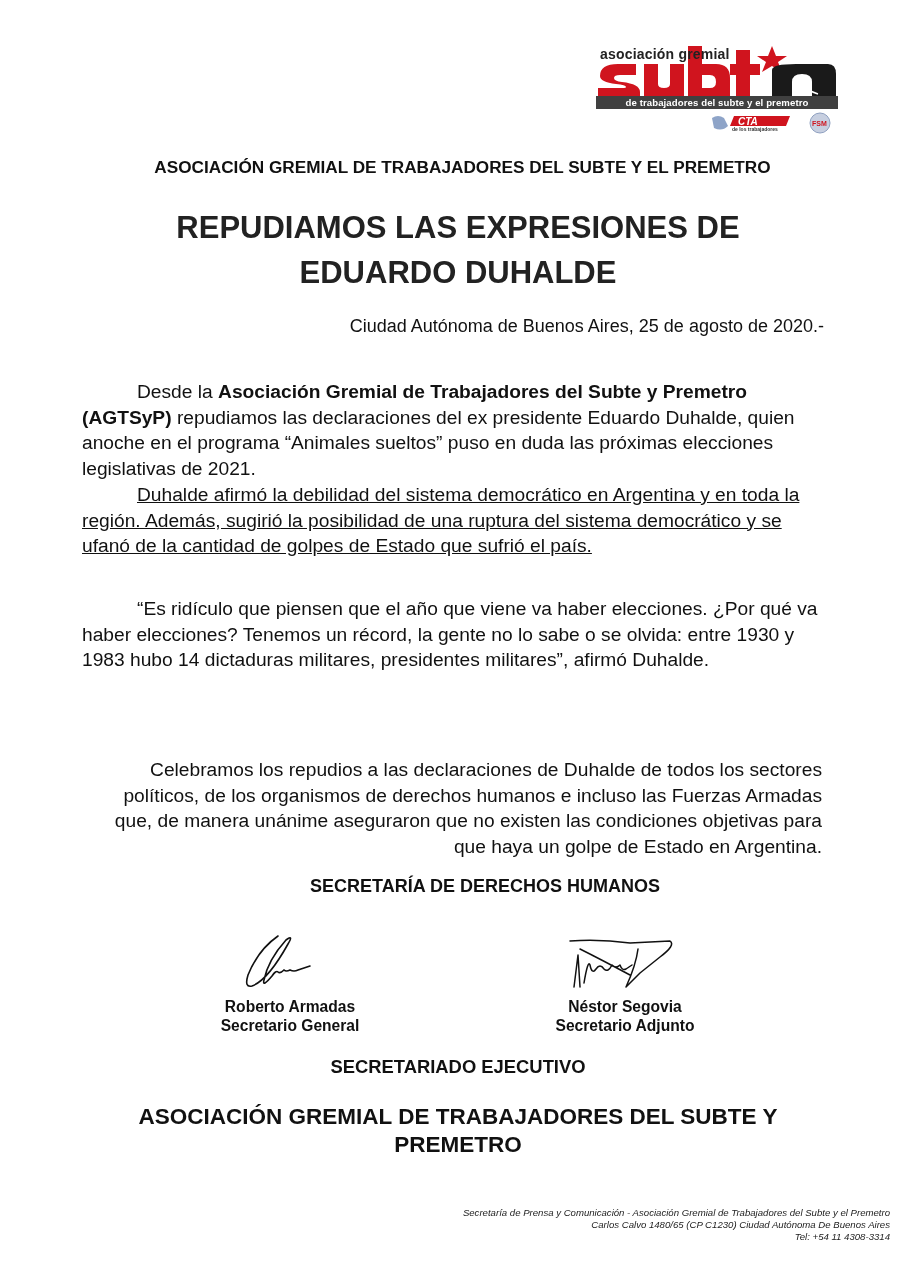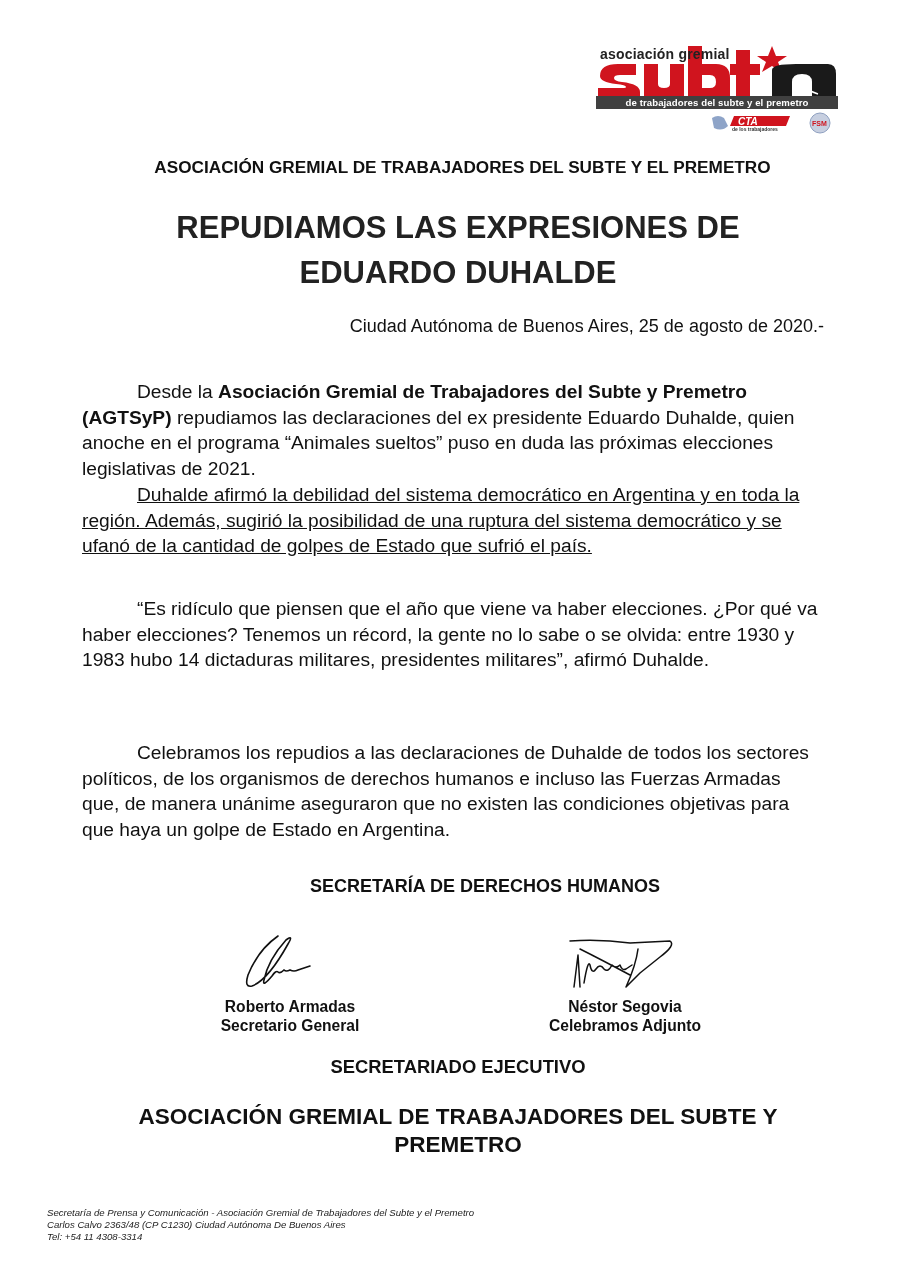--- a/index.html
+++ b/index.html
@@ -69,21 +69,21 @@
     .para {
       position: absolute; left: 82px; width: 740px;
       font-size: 19.2px; line-height: 25.5px; color: #111;
       text-align: left;
     }
     .para .indent { display: inline-block; width: 55px; }
     .para b { font-weight: bold; }
     #p1 { top: 371px; margin-top: 8px; }
     #p2 { top: 482px; text-decoration: underline; }
     #p3 { top: 596px; }
-    #p4 { top: 740px; }
+    #p4 { top: 757px; text-align: right; }
 
     .secretaria {
       position: absolute; left: 0; top: 876px; width: 970px;
       text-align: center;
       font-weight: bold; font-size: 18px; color: #111;
     }
 
     .sig-block {
       position: absolute; text-align: center;
       font-weight: bold; font-size: 15.6px; line-height: 19px; color: #111;
@@ -102,21 +102,21 @@
       font-weight: bold; font-size: 18.4px; color: #111;
     }
     .closing-org {
       position: absolute; left: 0; top: 1103px; width: 916px;
       text-align: center;
       font-weight: bold; font-size: 22.5px; line-height: 28px; color: #111;
     }
 
     .footer {
       position: absolute; left: 0; top: 1207px; width: 890px;
-      text-align: left;
+      text-align: right;
       font-style: italic; font-size: 9.6px; line-height: 12px; color: #222; padding-left: 47px;
     }
   </style>
 </head>
 <body>
 
 <div class="logo">
   <svg class="logo-word" viewBox="0 0 242 68">
 
     <path d="M4 34 Q4 22 22 22 L40 22 L40 33 L24 33 Q18 33 18 36 Q18 39 26 40 Q44 42 44 50 L44 54 L2 54 L2 46 L28 46 Q30 46 30 45 Q30 43 20 42 Q4 40 4 34 Z" fill="#d0141e"></path>
@@ -175,27 +175,27 @@
   <path d="M10 6 Q40 4 70 8 L110 6 Q116 10 100 22 Q90 30 80 38 Q72 46 66 52 Q76 30 78 14 M20 14 Q40 24 70 40 M14 52 L18 20 L20 52 M24 48 Q28 24 30 30 Q32 40 36 34 Q40 28 44 34 Q48 38 52 30 Q56 34 60 30 Q62 36 66 34 L72 30" stroke="#111" stroke-width="1.5" fill="none" stroke-linecap="round" stroke-linejoin="round"></path>
 </svg>
 
 <div class="sig-block" id="sig-left">
   <div>Roberto Armadas</div>
   <div>Secretario General</div>
 </div>
 
 <div class="sig-block" id="sig-right">
   <div>Néstor Segovia</div>
-  <div>Celebramos Adjunto</div>
+  <div>Secretario Adjunto</div>
 </div>
 
 <div class="secretariado">SECRETARIADO EJECUTIVO</div>
 
 <div class="closing-org">
   <div>ASOCIACIÓN GREMIAL DE TRABAJADORES DEL SUBTE Y</div>
   <div>PREMETRO</div>
 </div>
 
 <div class="footer">
   <div>Secretaría de Prensa y Comunicación - Asociación Gremial de Trabajadores del Subte y el Premetro</div>
-  <div>Carlos Calvo 2363/48 (CP C1230) Ciudad Autónoma De Buenos Aires</div>
+  <div>Carlos Calvo 1480/65 (CP C1230) Ciudad Autónoma De Buenos Aires</div>
   <div>Tel: +54 11 4308-3314</div>
 </div>
 
 </body></html>

